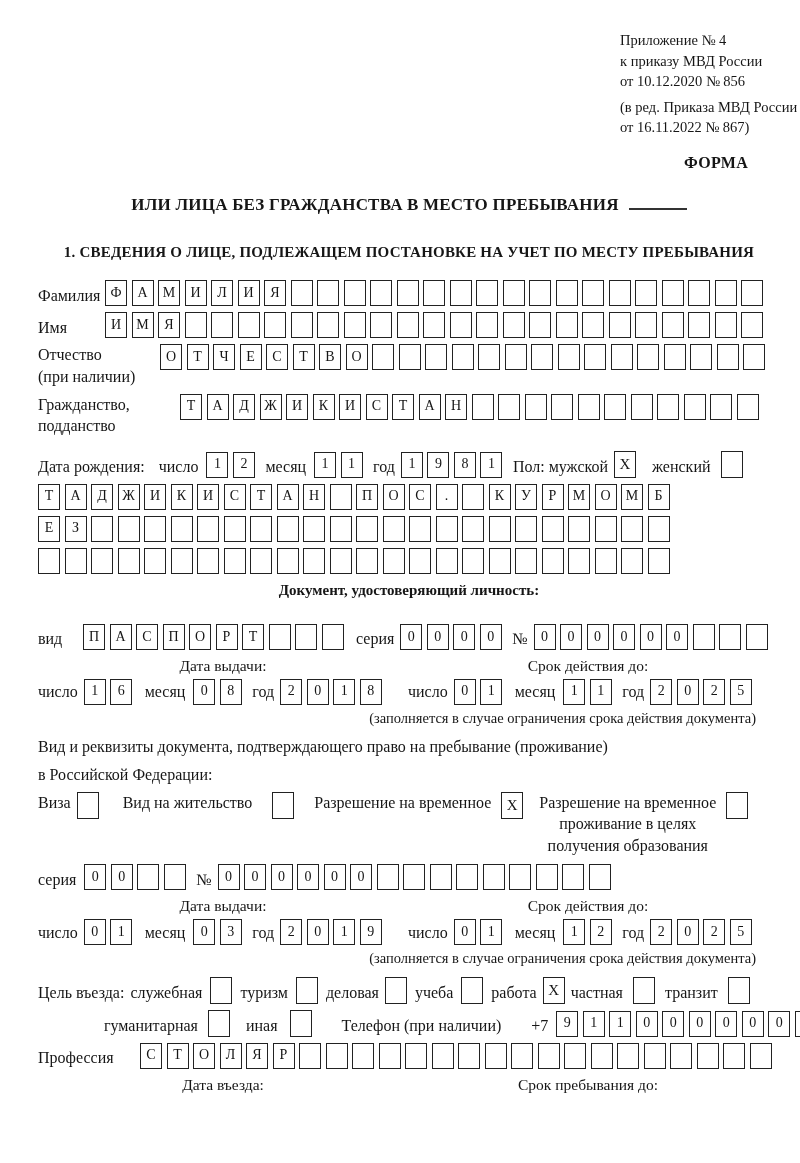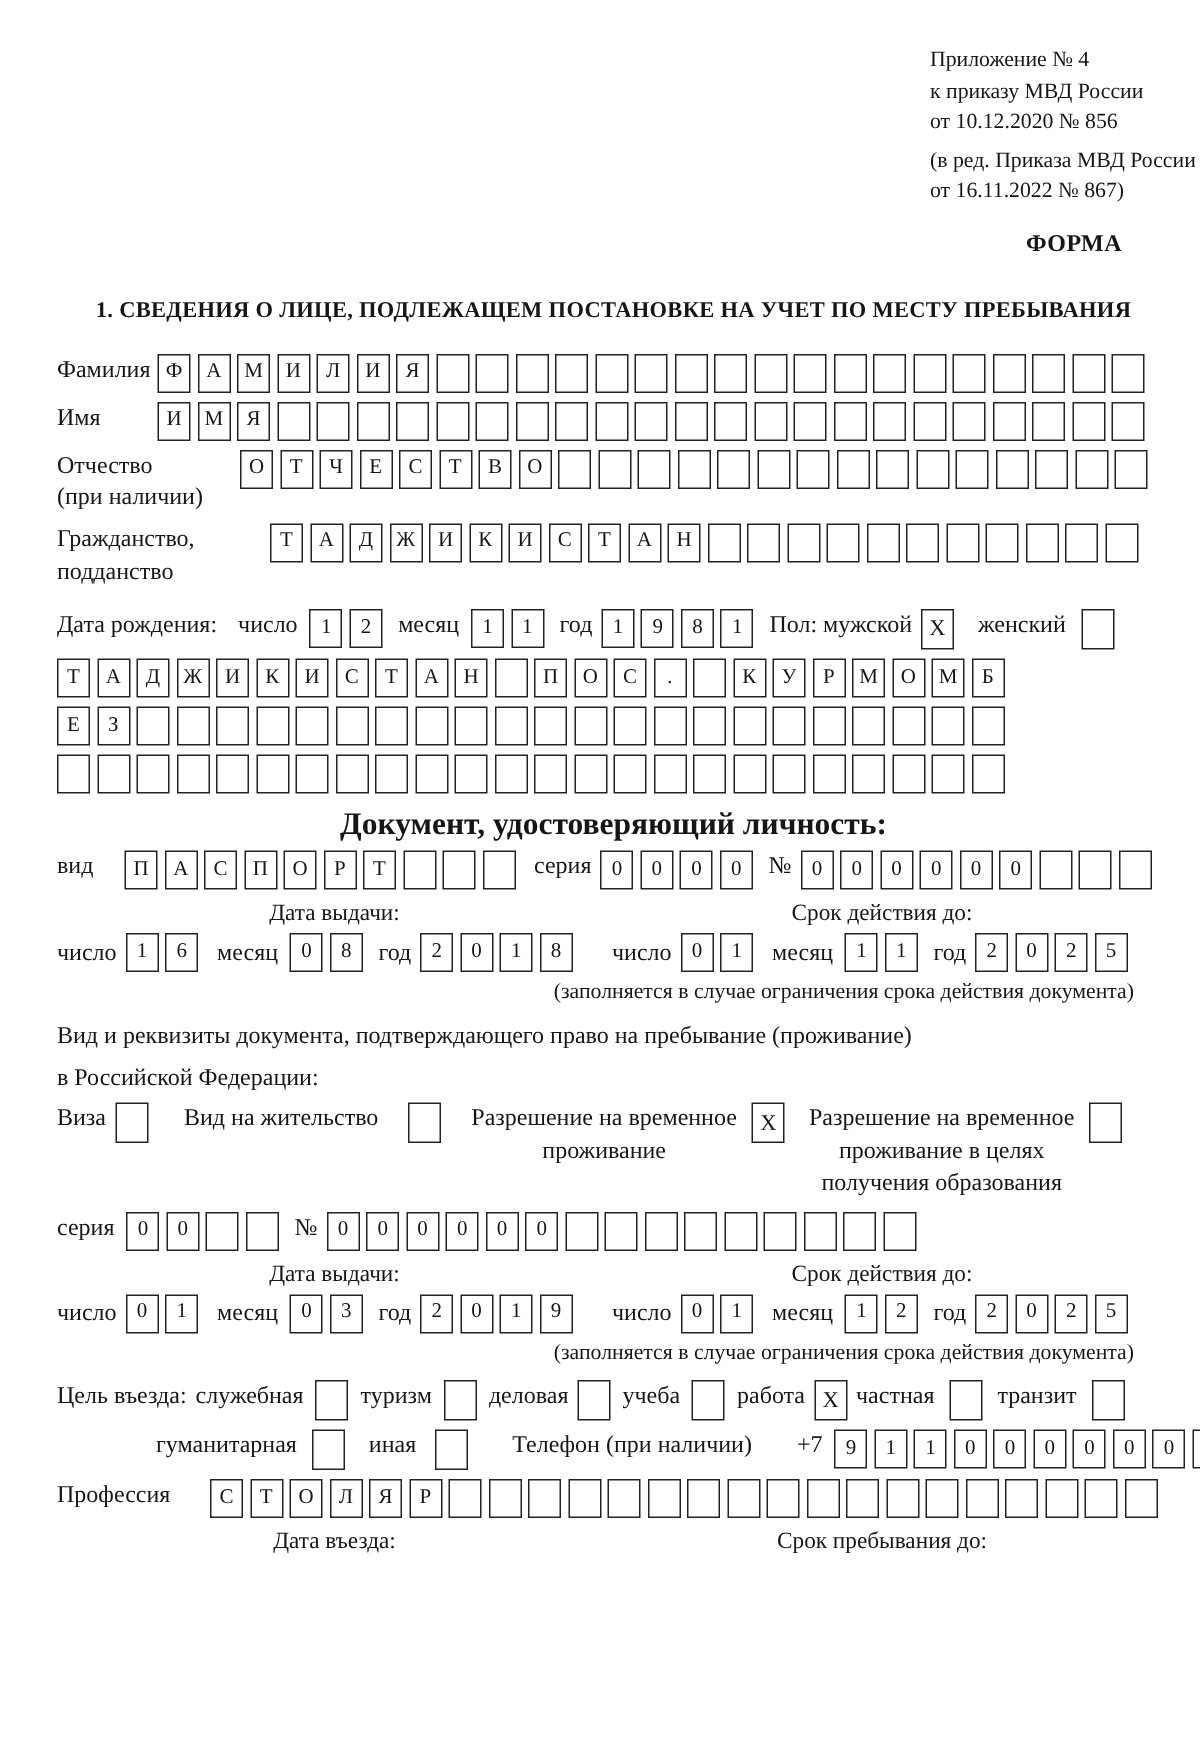--- a/index.html
+++ b/index.html
@@ -16,38 +16,38 @@
   .top-right .ed { }
   .ed-gap { margin-top:5px; }
   .forma { text-align:right; padding-right:32px; font-weight:bold; font-size:16px; margin-top:14px; letter-spacing:.3px; }
 
   .title { text-align:center; font-weight:bold; font-size:17px; margin-top:20px; line-height:1.45; letter-spacing:.2px; }
   .blank-line { display:inline-block; width:58px; border-bottom:2px solid #333; margin-left:10px; vertical-align:baseline; }
 
   .sec-heading { font-weight:bold; font-size:15px; margin-top:24px; text-align:center; letter-spacing:.2px; white-space:nowrap; }
 
   .rows { margin-top:18px; }
-  .row { display:flex; align-items:flex-start; margin-bottom:6px; }
+  .row { display:flex; align-items:flex-end; margin-bottom:6px; }
   .align-top { align-items:flex-start; }
   .lbl { font-size:16px; flex:none; }
   .boxes { display:flex; flex:none; }
   .cell {
     width:22px; height:26px; flex:none;
     border:1.5px solid #222; margin-right:4.5px;
     display:inline-flex; align-items:center; justify-content:center;
     font-size:14px;
   }
   .cb {
     width:22px; height:27px; flex:none;
     border:1.5px solid #222;
     display:inline-flex; align-items:center; justify-content:center;
     font-size:15px;
   }
   .mb6 { margin-bottom:6px; }
-  .center-head { text-align:center; font-weight:bold; font-size:21px; margin:4px 0 4px 0; }
+  .center-head { text-align:center; font-weight:bold; font-size:15px; margin:4px 0 24px 0; }
   .dcol-l { width:370px; display:flex; align-items:center; flex:none; }
   .dcol-r { width:360px; display:flex; align-items:center; flex:none; }
   .dhdr-l { width:370px; text-align:center; flex:none; font-size:15.5px; }
   .dhdr-r { width:360px; text-align:center; flex:none; font-size:15.5px; }
   .note-right { text-align:right; padding-right:24px; font-size:14.5px; margin:-2px 0 8px 0; }
   .ml6{margin-left:6px;} .ml8{margin-left:8px;} .ml10{margin-left:10px;} .ml12{margin-left:12px;}
   .ml16{margin-left:16px;} .ml20{margin-left:20px;} .ml24{margin-left:24px;} .ml30{margin-left:30px;}
   .mr6{margin-right:6px;} .mr8{margin-right:8px;} .mr10{margin-right:10px;} .mr14{margin-right:14px;}
   .stack { display:flex; flex-direction:column; }
   .tc { text-align:center; line-height:1.35; }
@@ -61,20 +61,23 @@
     <div>Приложение № 4</div>
     <div>к приказу МВД России</div>
     <div>от 10.12.2020 № 856</div>
     <div class="ed ed-gap">(в ред. Приказа МВД России</div>
     <div class="ed">от 16.11.2022 № 867)</div>
   </div>
 
   <div class="forma">ФОРМА</div>
 
   <div class="title">
+    <div>
+      <span>ИЛИ ЛИЦА БЕЗ ГРАЖДАНСТВА В МЕСТО ПРЕБЫВАНИЯ</span><span class="blank-line"></span>
+    </div>
   </div>
 
   <div class="sec-heading">1. СВЕДЕНИЯ О ЛИЦЕ, ПОДЛЕЖАЩЕМ ПОСТАНОВКЕ НА УЧЕТ ПО МЕСТУ ПРЕБЫВАНИЯ</div>
 
   <div class="rows">
 
     <div class="row">
       <span class="lbl" style="width:67px">Фамилия</span>
       <span class="boxes">
           <span class="cell">Ф</span>
@@ -395,21 +398,20 @@
     <div class="lbl" style="margin-bottom:6px">Вид и реквизиты документа, подтверждающего право на пребывание (проживание)</div>
     <div class="lbl" style="margin-bottom:6px">в Российской Федерации:</div>
 
     <div class="row align-top" style="margin-bottom:8px">
       <span class="lbl">Виза</span>
       <span class="cb ml6"></span>
       <span class="lbl ml24">Вид на жительство</span>
       <span class="cb ml20"></span>
       <span class="stack tc ml20">
         <span class="lbl">Разрешение на временное</span>
-        <span class="lbl">проживание</span>
       </span>
       <span class="cb ml10">X</span>
       <span class="stack tc ml16">
         <span class="lbl">Разрешение на временное</span>
         <span class="lbl">проживание в целях</span>
         <span class="lbl">получения образования</span>
       </span>
       <span class="cb ml10"></span>
     </div>
 

